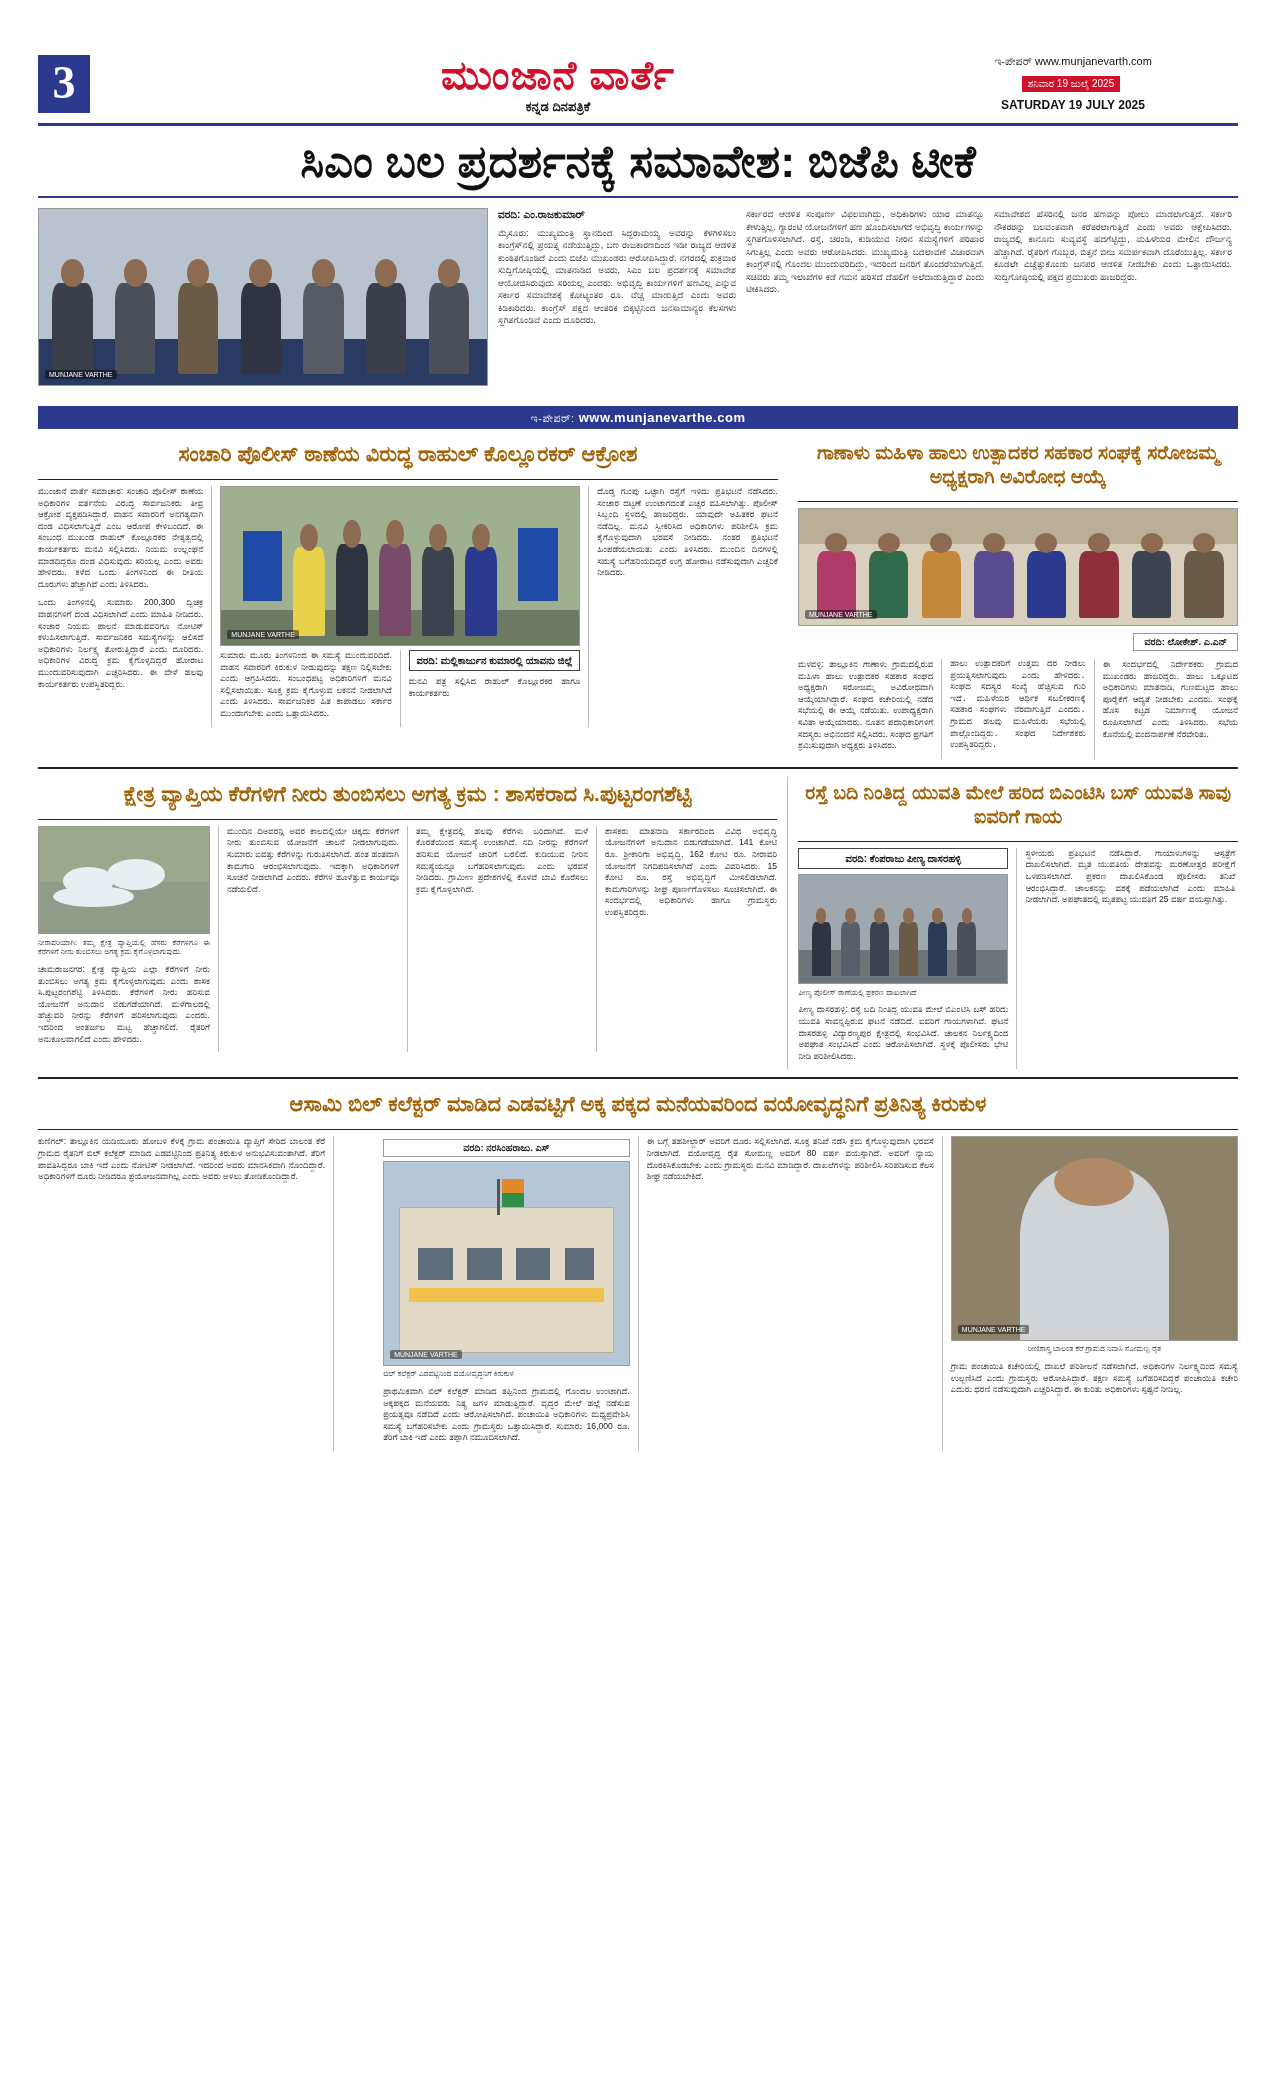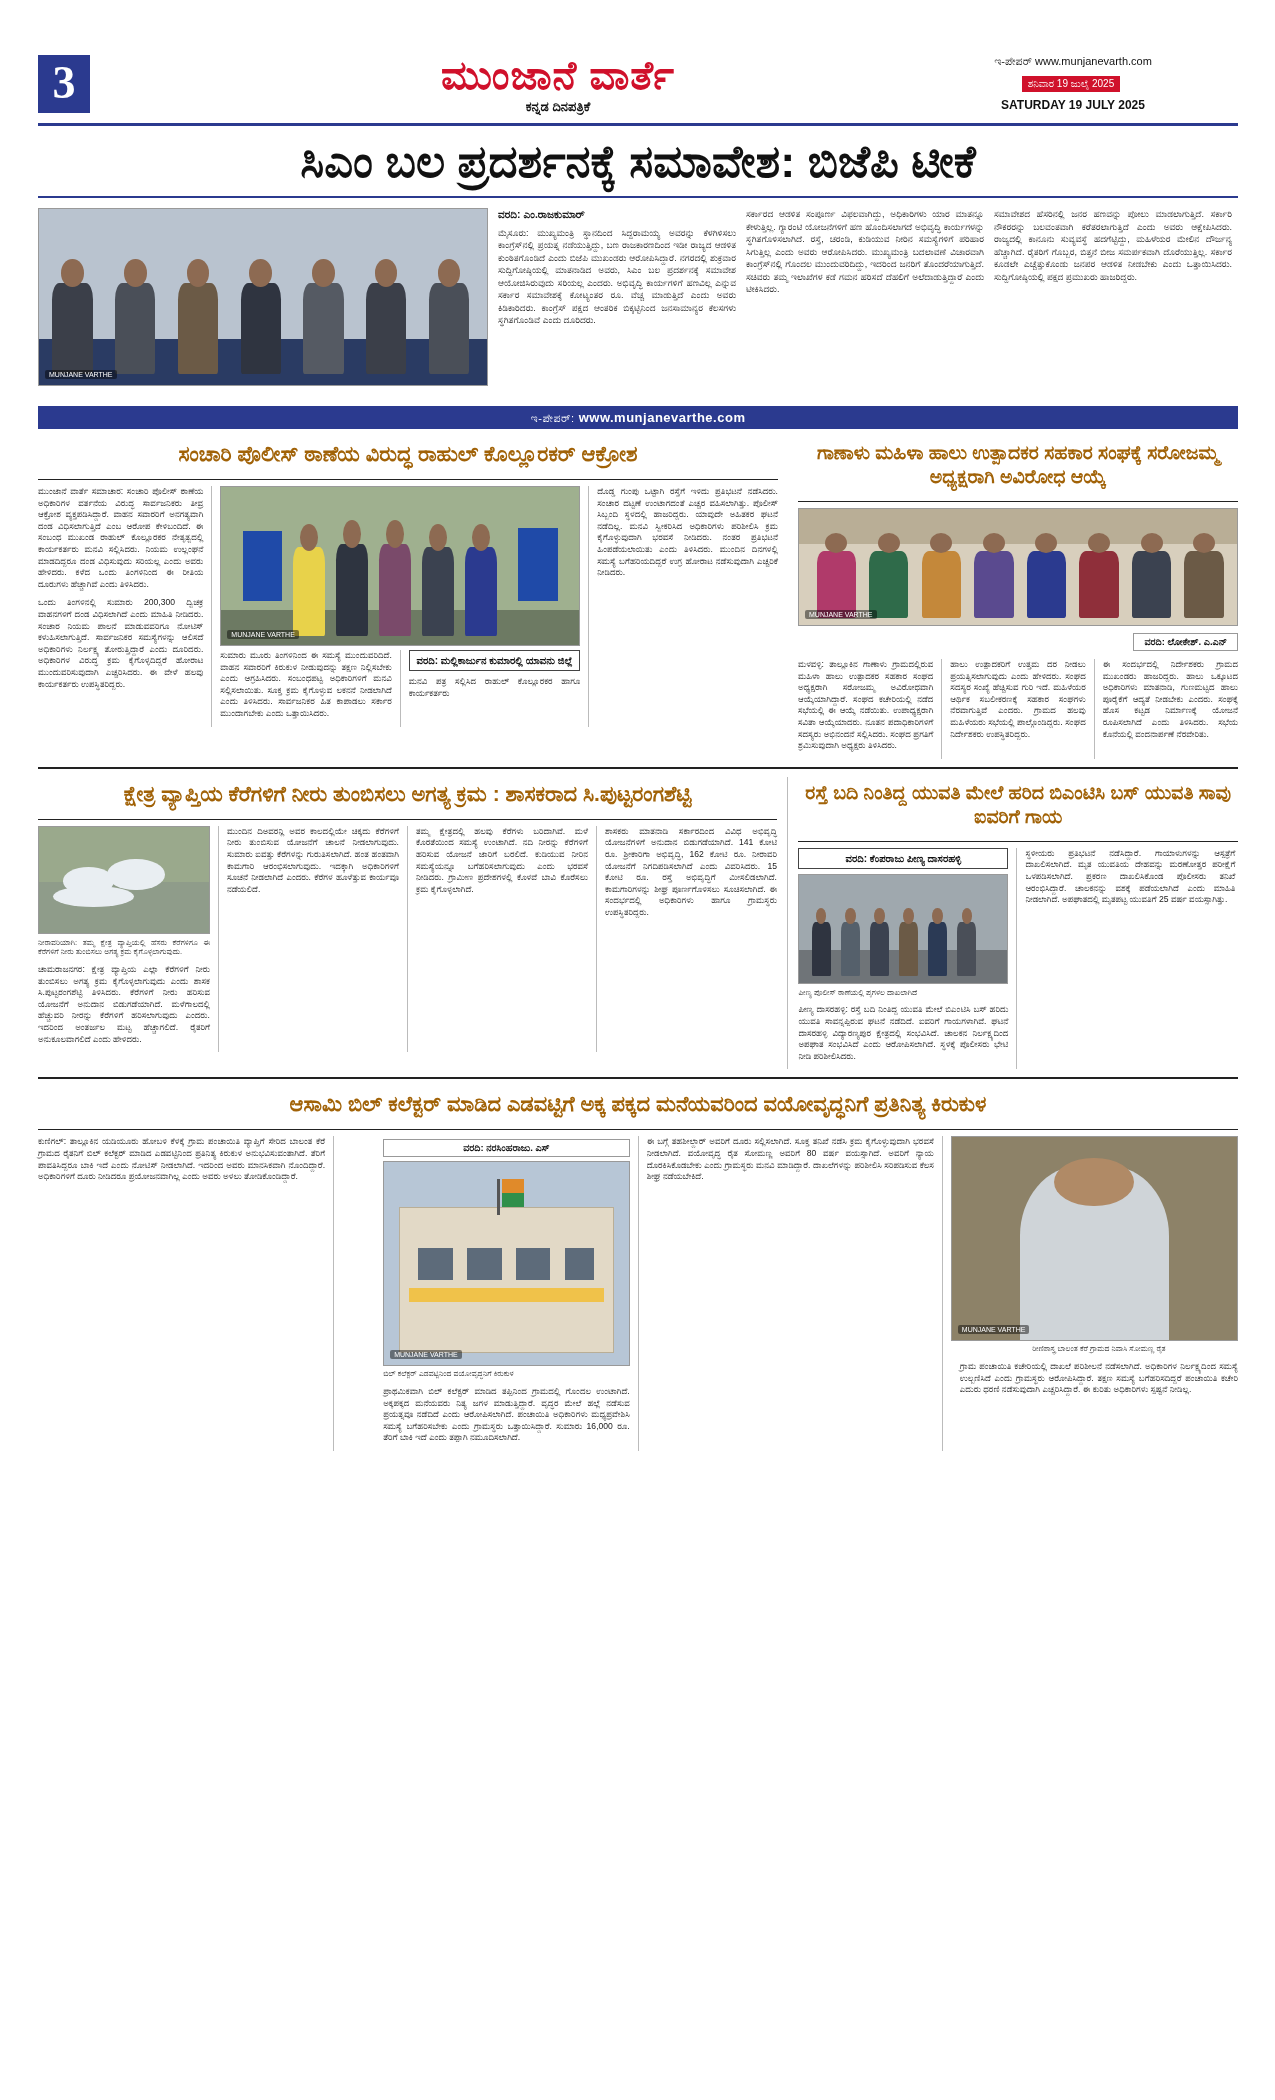--- a/index.html
+++ b/index.html
@@ -251,21 +251,21 @@
 
       <div style="text-align:right;margin-bottom:4px;">
         <span class="credit" style="display:inline-block;padding:2px 10px;">ವರದಿ: ಲೋಕೇಶ್. ಎ.ಎನ್</span>
       </div>
 
       <div class="row">
         <div style="width:140px;" class="colbody">
           <p>ಮಳವಳ್ಳಿ: ತಾಲ್ಲೂಕಿನ ಗಾಣಾಳು ಗ್ರಾಮದಲ್ಲಿರುವ ಮಹಿಳಾ ಹಾಲು ಉತ್ಪಾದಕರ ಸಹಕಾರ ಸಂಘದ ಅಧ್ಯಕ್ಷರಾಗಿ ಸರೋಜಮ್ಮ ಅವಿರೋಧವಾಗಿ ಆಯ್ಕೆಯಾಗಿದ್ದಾರೆ. ಸಂಘದ ಕಚೇರಿಯಲ್ಲಿ ನಡೆದ ಸಭೆಯಲ್ಲಿ ಈ ಆಯ್ಕೆ ನಡೆಯಿತು. ಉಪಾಧ್ಯಕ್ಷರಾಗಿ ಸವಿತಾ ಆಯ್ಕೆಯಾದರು. ನೂತನ ಪದಾಧಿಕಾರಿಗಳಿಗೆ ಸದಸ್ಯರು ಅಭಿನಂದನೆ ಸಲ್ಲಿಸಿದರು. ಸಂಘದ ಪ್ರಗತಿಗೆ ಶ್ರಮಿಸುವುದಾಗಿ ಅಧ್ಯಕ್ಷರು ತಿಳಿಸಿದರು.</p>
         </div>
         <div class="vrule"></div>
-        <div style="width:140px;" class="colbody">
+        <div style="width:140px;font-family:Liberation Mono, monospace;" class="colbody">
           <p>ಹಾಲು ಉತ್ಪಾದಕರಿಗೆ ಉತ್ತಮ ದರ ನೀಡಲು ಪ್ರಯತ್ನಿಸಲಾಗುವುದು ಎಂದು ಹೇಳಿದರು. ಸಂಘದ ಸದಸ್ಯರ ಸಂಖ್ಯೆ ಹೆಚ್ಚಿಸುವ ಗುರಿ ಇದೆ. ಮಹಿಳೆಯರ ಆರ್ಥಿಕ ಸಬಲೀಕರಣಕ್ಕೆ ಸಹಕಾರ ಸಂಘಗಳು ನೆರವಾಗುತ್ತಿವೆ ಎಂದರು. ಗ್ರಾಮದ ಹಲವು ಮಹಿಳೆಯರು ಸಭೆಯಲ್ಲಿ ಪಾಲ್ಗೊಂಡಿದ್ದರು. ಸಂಘದ ನಿರ್ದೇಶಕರು ಉಪಸ್ಥಿತರಿದ್ದರು.</p>
         </div>
         <div class="vrule"></div>
         <div style="width:140px;" class="colbody">
           <p>ಈ ಸಂದರ್ಭದಲ್ಲಿ ನಿರ್ದೇಶಕರು ಗ್ರಾಮದ ಮುಖಂಡರು ಹಾಜರಿದ್ದರು. ಹಾಲು ಒಕ್ಕೂಟದ ಅಧಿಕಾರಿಗಳು ಮಾತನಾಡಿ, ಗುಣಮಟ್ಟದ ಹಾಲು ಪೂರೈಕೆಗೆ ಆದ್ಯತೆ ನೀಡಬೇಕು ಎಂದರು. ಸಂಘಕ್ಕೆ ಹೊಸ ಕಟ್ಟಡ ನಿರ್ಮಾಣಕ್ಕೆ ಯೋಜನೆ ರೂಪಿಸಲಾಗಿದೆ ಎಂದು ತಿಳಿಸಿದರು. ಸಭೆಯ ಕೊನೆಯಲ್ಲಿ ವಂದನಾರ್ಪಣೆ ನೆರವೇರಿತು.</p>
         </div>
       </div>
     </div>
   </div>
 
@@ -325,21 +325,21 @@
               <div style="position:absolute;left:0;right:0;bottom:0;height:30%;background:#6f7478;"></div>
               <div class="fig" style="left:6%;background:#2f3440;height:50%;"></div>
               <div class="fig" style="left:20%;background:#55606b;height:50%;"></div>
               <div class="fig" style="left:34%;background:#3b4250;height:50%;"></div>
               <div class="fig" style="left:48%;background:#6b5a46;height:50%;"></div>
               <div class="fig" style="left:62%;background:#2b3a55;height:50%;"></div>
               <div class="fig" style="left:76%;background:#4a4f58;height:50%;"></div>
             </div>
           </div>
           <div class="colbody" style="margin-top:4px;">
-            <p class="smallcap">ಪೀಣ್ಯ ಪೊಲೀಸ್ ಠಾಣೆಯಲ್ಲಿ ಪ್ಶಗಳಲ ದಾಖಲಾಗಿದೆ</p>
+            <p class="smallcap">ಪೀಣ್ಯ ಪೊಲೀಸ್ ಠಾಣೆಯಲ್ಲಿ ಪ್ರಕರಣ ದಾಖಲಾಗಿದೆ</p>
             <p>ಪೀಣ್ಯ ದಾಸರಹಳ್ಳಿ: ರಸ್ತೆ ಬದಿ ನಿಂತಿದ್ದ ಯುವತಿ ಮೇಲೆ ಬಿಎಂಟಿಸಿ ಬಸ್ ಹರಿದು ಯುವತಿ ಸಾವನ್ನಪ್ಪಿರುವ ಘಟನೆ ನಡೆದಿದೆ. ಐವರಿಗೆ ಗಾಯಗಳಾಗಿವೆ. ಘಟನೆ ದಾಸರಹಳ್ಳಿ ವಿದ್ಯಾರಣ್ಯಪುರ ಕ್ಷೇತ್ರದಲ್ಲಿ ಸಂಭವಿಸಿದೆ. ಚಾಲಕನ ನಿರ್ಲಕ್ಷ್ಯದಿಂದ ಅಪಘಾತ ಸಂಭವಿಸಿದೆ ಎಂದು ಆರೋಪಿಸಲಾಗಿದೆ. ಸ್ಥಳಕ್ಕೆ ಪೊಲೀಸರು ಭೇಟಿ ನೀಡಿ ಪರಿಶೀಲಿಸಿದರು.</p>
           </div>
         </div>
         <div class="vrule"></div>
         <div style="width:210px;" class="colbody">
           <p>ಸ್ಥಳೀಯರು ಪ್ರತಿಭಟನೆ ನಡೆಸಿದ್ದಾರೆ. ಗಾಯಾಳುಗಳನ್ನು ಆಸ್ಪತ್ರೆಗೆ ದಾಖಲಿಸಲಾಗಿದೆ. ಮೃತ ಯುವತಿಯ ದೇಹವನ್ನು ಮರಣೋತ್ತರ ಪರೀಕ್ಷೆಗೆ ಒಳಪಡಿಸಲಾಗಿದೆ. ಪ್ರಕರಣ ದಾಖಲಿಸಿಕೊಂಡ ಪೊಲೀಸರು ತನಿಖೆ ಆರಂಭಿಸಿದ್ದಾರೆ. ಚಾಲಕನನ್ನು ವಶಕ್ಕೆ ಪಡೆಯಲಾಗಿದೆ ಎಂದು ಮಾಹಿತಿ ನೀಡಲಾಗಿದೆ. ಅಪಘಾತದಲ್ಲಿ ಮೃತಪಟ್ಟ ಯುವತಿಗೆ 25 ವರ್ಷ ವಯಸ್ಸಾಗಿತ್ತು.</p>
         </div>
       </div>
     </div>
   </div>
@@ -388,21 +388,21 @@
       <div style="width:290px;">
         <div class="photo" style="height:205px;">
           <div class="scene">
             <div style="position:absolute;inset:0;background:#9a8f78;"></div>
             <div class="bld" style="left:0;top:0;right:0;bottom:0;background:#8d8268;border:none;"></div>
             <div style="position:absolute;left:24%;top:14%;width:52%;height:86%;background:#cfd4d8;border-radius:40% 40% 0 0;"></div>
             <div style="position:absolute;left:36%;top:10%;width:28%;height:24%;background:#b08a66;border-radius:50%;"></div>
           </div>
           <div class="tag-wm">MUNJANE VARTHE</div>
         </div>
-        <div class="colbody" style="margin-top:3px;margin-left:9px;">
+        <div class="colbody" style="margin-top:3px;">
           <p class="smallcap" style="text-align:center;">ರೀಣಿಶಾಸ್ತ್ರ ಬಾಲಂತ ಕೆರೆ ಗ್ರಾಮದ ನಿವಾಸಿ ಸೋಮಣ್ಣ ರೈತ</p>
           <p>ಗ್ರಾಮ ಪಂಚಾಯಿತಿ ಕಚೇರಿಯಲ್ಲಿ ದಾಖಲೆ ಪರಿಶೀಲನೆ ನಡೆಸಲಾಗಿದೆ. ಅಧಿಕಾರಿಗಳ ನಿರ್ಲಕ್ಷ್ಯದಿಂದ ಸಮಸ್ಯೆ ಉಲ್ಬಣಿಸಿದೆ ಎಂದು ಗ್ರಾಮಸ್ಥರು ಆರೋಪಿಸಿದ್ದಾರೆ. ತಕ್ಷಣ ಸಮಸ್ಯೆ ಬಗೆಹರಿಸದಿದ್ದರೆ ಪಂಚಾಯಿತಿ ಕಚೇರಿ ಎದುರು ಧರಣಿ ನಡೆಸುವುದಾಗಿ ಎಚ್ಚರಿಸಿದ್ದಾರೆ. ಈ ಕುರಿತು ಅಧಿಕಾರಿಗಳು ಸ್ಪಷ್ಟನೆ ನೀಡಿಲ್ಲ.</p>
         </div>
       </div>
     </div>
   </div>
 
 </div>
 
 </body></html>

